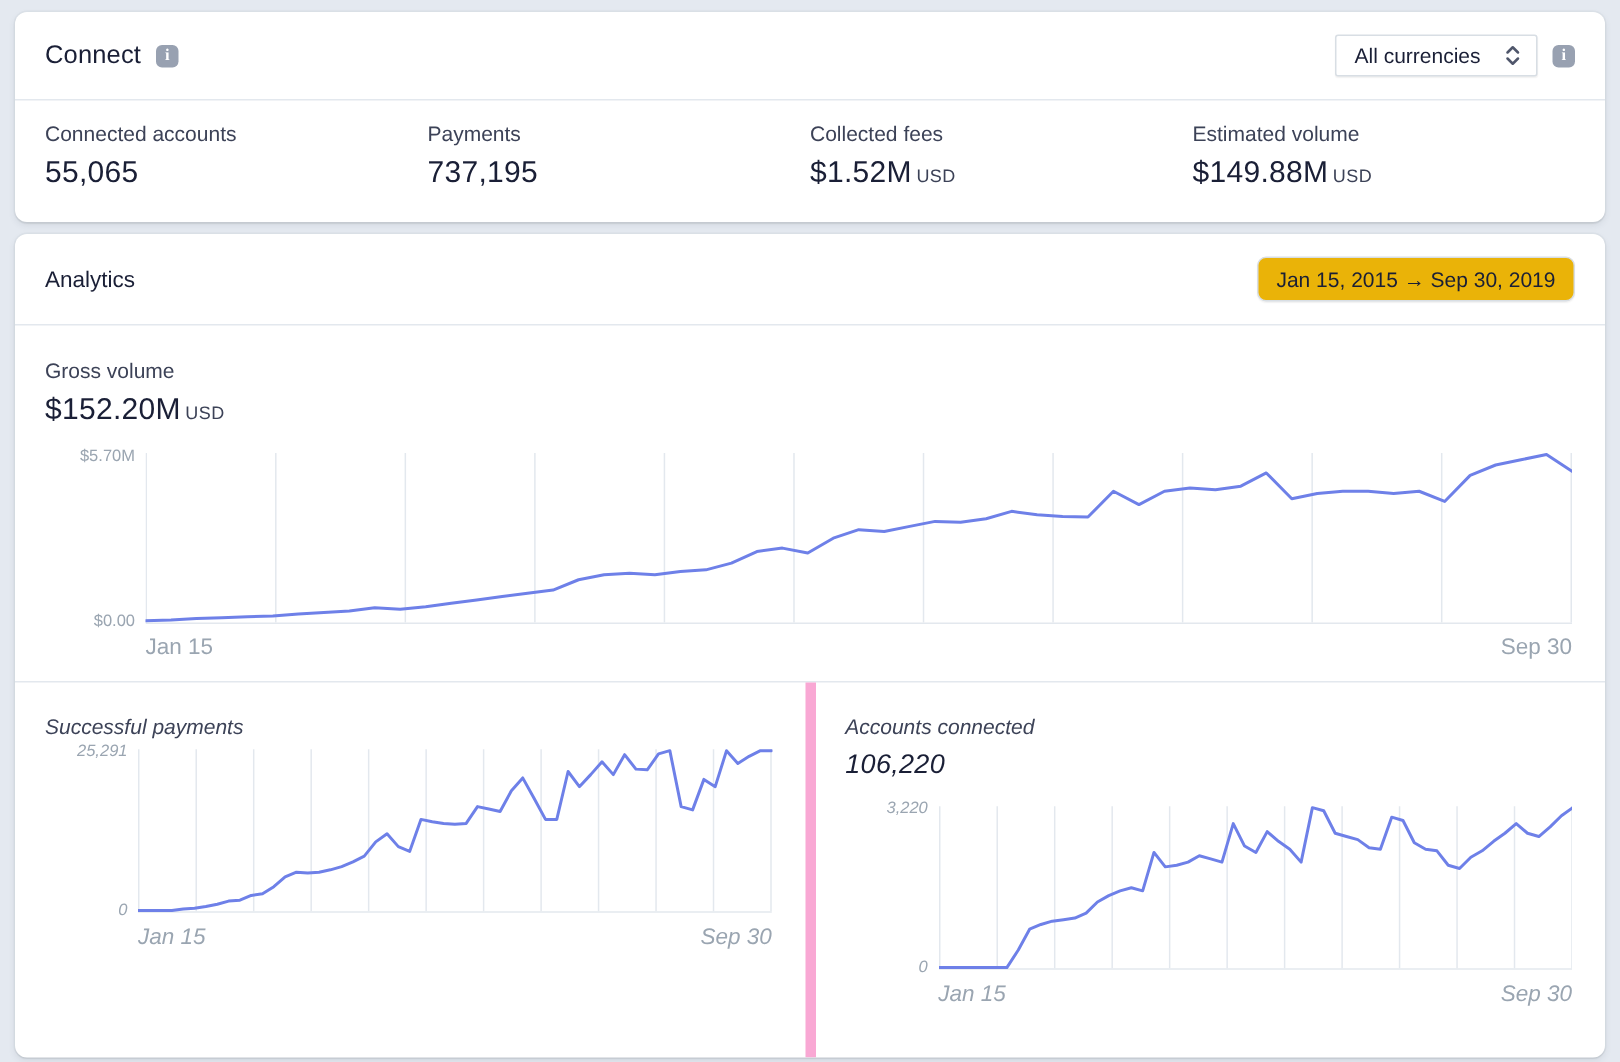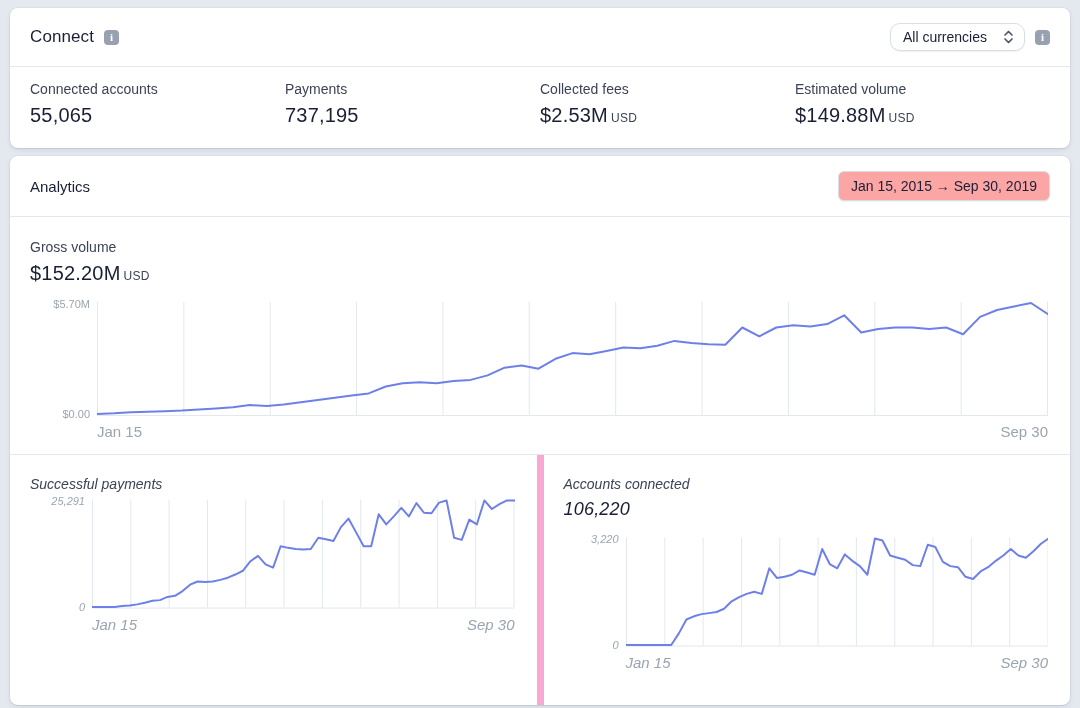--- a/index.html
+++ b/index.html
@@ -32,27 +32,27 @@
     background: #98a1b1; color: #ffffff;
     font-family: "Liberation Serif", serif;
     font-size: 11px; font-weight: 700; line-height: 1;
     display: inline-flex; align-items: center; justify-content: center;
     cursor: default; user-select: none;
   }
   .header-right { display: flex; align-items: center; gap: 10px; }
   .currency-select {
     display: inline-flex; align-items: center; gap: 16px;
     background: #ffffff;
-    border: 1px solid #d8dee4; border-radius: 10px;
+    border: 1px solid #d8dee4; border-radius: 2px;
     box-shadow: 0 1px 1px rgba(0,0,0,0.06);
     padding: 5px 10px 5px 12px;
     font-size: 14px; color: #1a1f36; cursor: pointer;
   }
   .date-range-btn {
-    background: #fca5a5;
+    background: #eab308;
     border: 1px solid #d8dee4; border-radius: 6px;
     box-shadow: 0 1px 1px rgba(0,0,0,0.06);
     padding: 6px 12px;
     font-size: 14px; color: #1a1f36; cursor: pointer;
     font-family: "Liberation Sans", sans-serif;
   }
 
   .stats-row { display: flex; padding: 14px 20px 21px 20px; align-items: flex-end; }
   .stat { flex: 1; }
   .stat-label { font-size: 14px; color: #3c4257; margin-bottom: 7px; }
@@ -120,21 +120,21 @@
       <div class="stat">
         <div class="stat-label">Connected accounts</div>
         <div class="stat-value">55,065</div>
       </div>
       <div class="stat">
         <div class="stat-label">Payments</div>
         <div class="stat-value">737,195</div>
       </div>
       <div class="stat">
         <div class="stat-label">Collected fees</div>
-        <div class="stat-value"><span>$2.53M</span><span class="stat-unit">USD</span></div>
+        <div class="stat-value"><span>$1.52M</span><span class="stat-unit">USD</span></div>
       </div>
       <div class="stat">
         <div class="stat-label">Estimated volume</div>
         <div class="stat-value"><span>$149.88M</span><span class="stat-unit">USD</span></div>
       </div>
     </div>
   </div>
 
   <div class="card">
     <div class="card-header">

